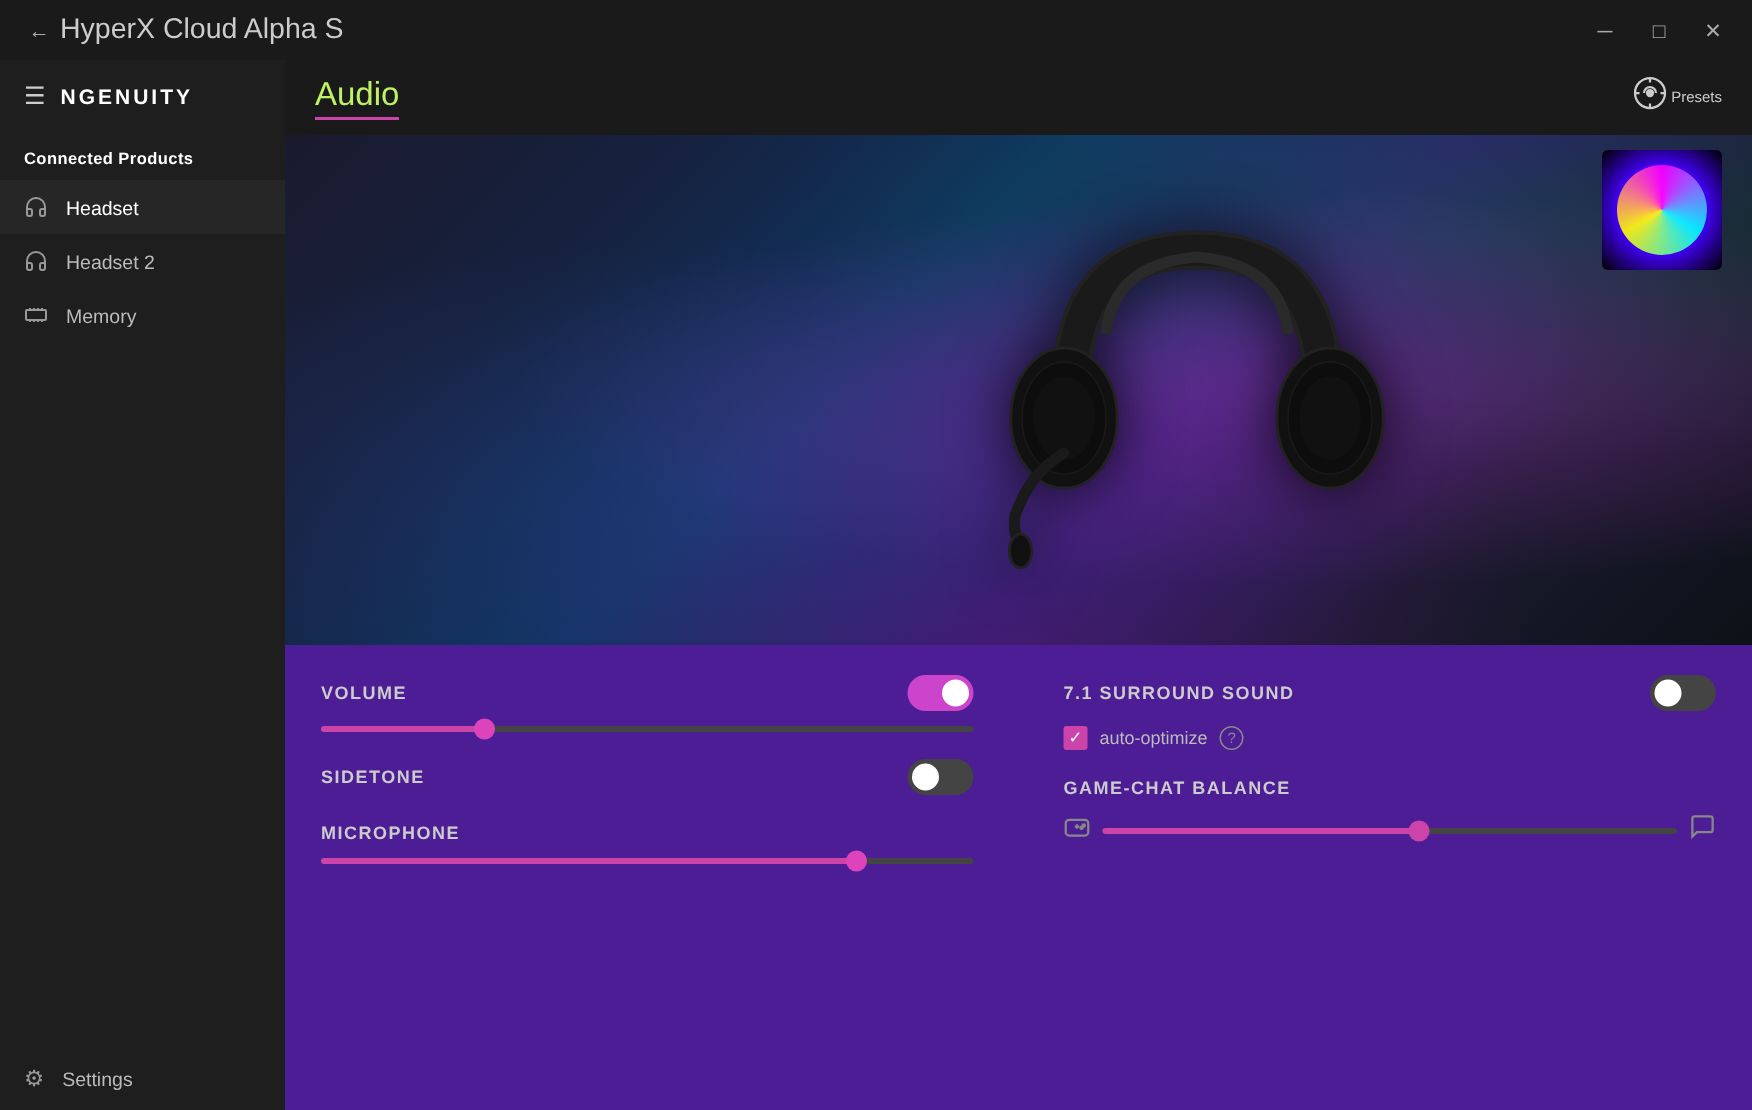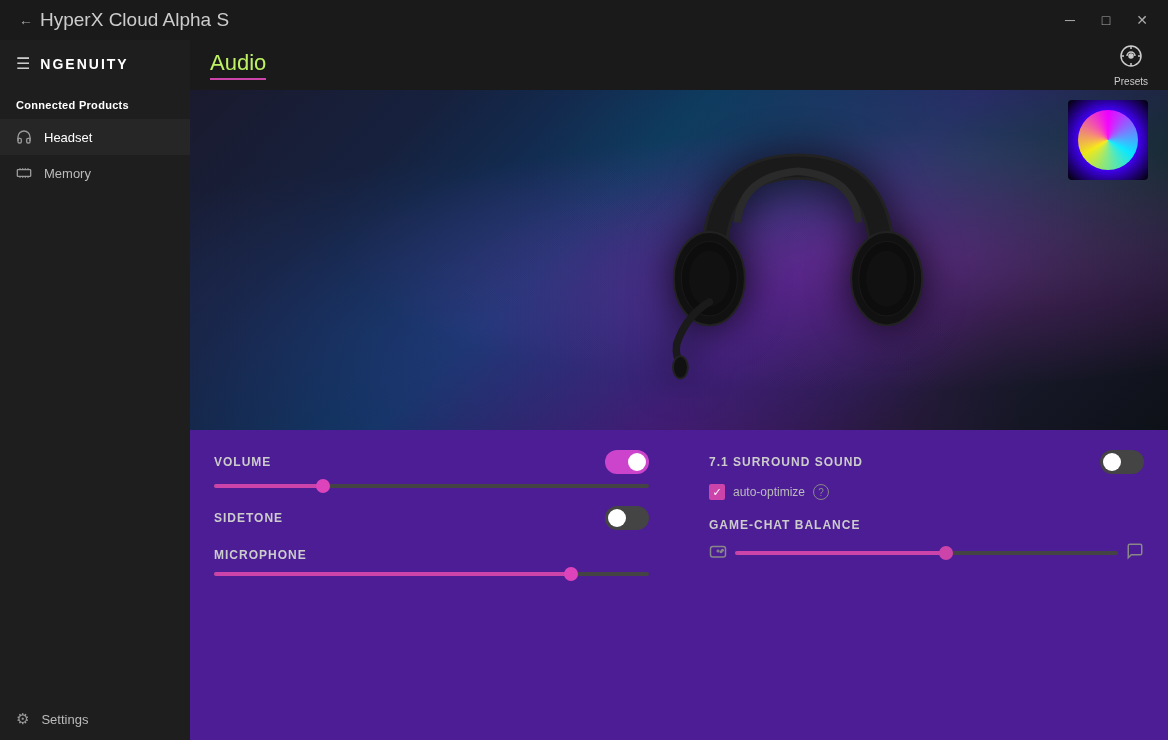--- a/index.html
+++ b/index.html
@@ -132,21 +132,21 @@
     }
     .page-title {
       font-size: 22px;
       font-weight: 300;
       color: #bef264;
       border-bottom: 2px solid #cc44aa;
       padding-bottom: 2px;
     }
     .presets-btn {
       display: flex;
-      flex-direction: column;
+      flex-direction: row;
       align-items: center;
       gap: 2px;
       cursor: pointer;
       background: transparent;
       border: none;
       color: #ccc;
     }
     .presets-icon {
       font-size: 22px;
     }
@@ -409,20 +409,30 @@
       <span class="sidebar-item-icon">
         <svg width="16" height="16" viewBox="0 0 24 24" fill="none" stroke="#999" stroke-width="2">
           <path d="M3 18v-6a9 9 0 0 1 18 0v6"></path>
           <path d="M21 19a2 2 0 0 1-2 2h-1a2 2 0 0 1-2-2v-3a2 2 0 0 1 2-2h3z"></path>
           <path d="M3 19a2 2 0 0 0 2 2h1a2 2 0 0 0 2-2v-3a2 2 0 0 0-2-2H3z"></path>
         </svg>
       </span>
       <span>Headset</span>
     </div>
 
+    <div class="sidebar-item">
+      <span class="sidebar-item-icon">
+        <svg width="16" height="16" viewBox="0 0 24 24" fill="none" stroke="#999" stroke-width="2">
+          <path d="M3 18v-6a9 9 0 0 1 18 0v6"></path>
+          <path d="M21 19a2 2 0 0 1-2 2h-1a2 2 0 0 1-2-2v-3a2 2 0 0 1 2-2h3z"></path>
+          <path d="M3 19a2 2 0 0 0 2 2h1a2 2 0 0 0 2-2v-3a2 2 0 0 0-2-2H3z"></path>
+        </svg>
+      </span>
+      <span>Headset 2</span>
+    </div>
 
     <div class="sidebar-item">
       <span class="sidebar-item-icon">
         <svg width="16" height="16" viewBox="0 0 24 24" fill="none" stroke="#999" stroke-width="2">
           <rect x="2" y="7" width="20" height="10" rx="1"></rect>
           <path d="M6 7V5M10 7V5M14 7V5M18 7V5M6 17v2M10 17v2M14 17v2M18 17v2"></path>
         </svg>
       </span>
       <span>Memory</span>
     </div>

